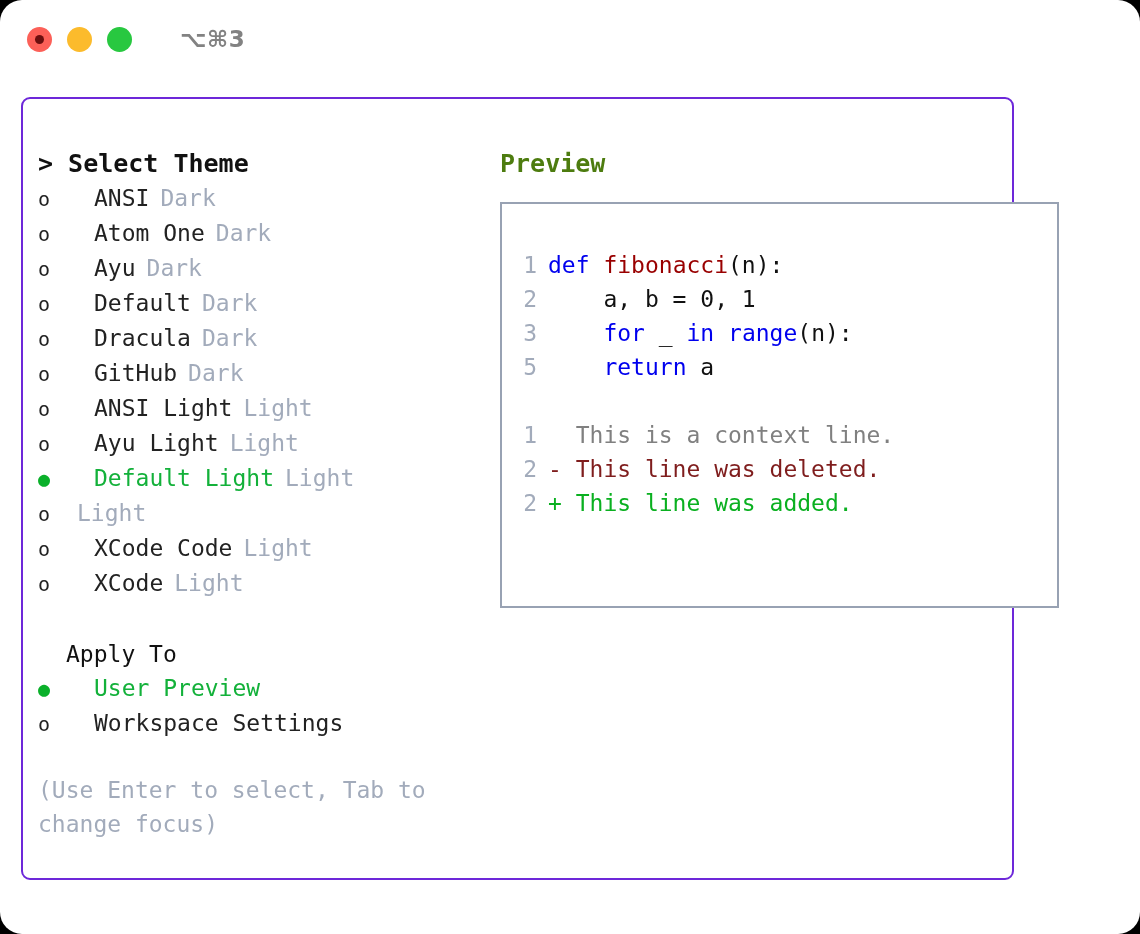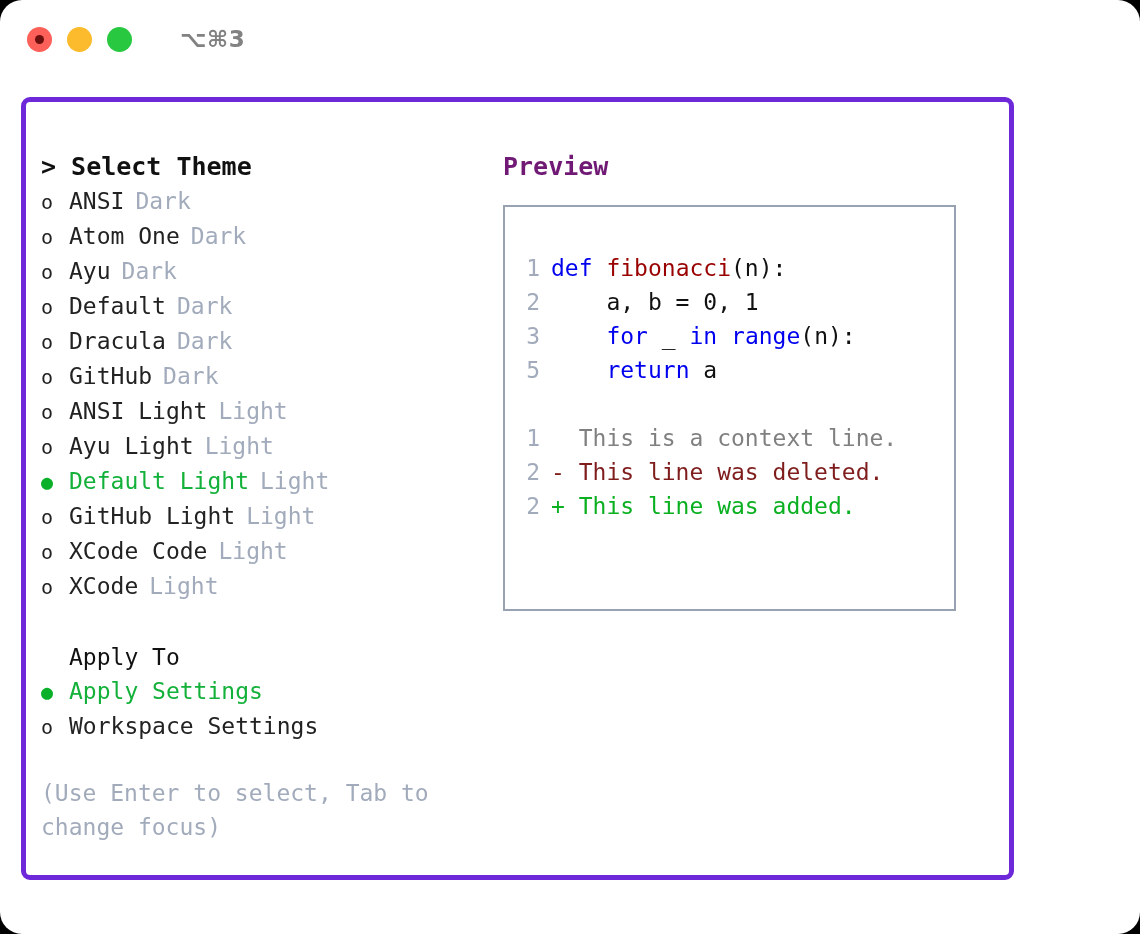--- a/index.html
+++ b/index.html
@@ -62,21 +62,21 @@
     letter-spacing: 0.5px;
   }
 
   
   .panel {
     position: absolute;
     left: 21px;
     top: 97px;
     width: 993px;
     height: 783px;
-    border: 5px solid #6d28d9;
+    border: 2px solid #6d28d9;
     border-radius: 9px;
     box-sizing: border-box;
     background: #ffffff;
   }
 
   .columns {
     position: absolute;
     left: 0; top: 0;
     width: 100%;
     height: 100%;
@@ -116,21 +116,21 @@
     font-family: "DejaVu Sans Mono", monospace;
   }
   .marker {
     width: 28px;
     flex: none;
     color: #222222;
     font-size: 20px;
     line-height: 34px;
   }
   .marker.selected { color: #0ab02a; }
-  .opt-label  { color: #222222; }
+  .opt-label  { color: #222222; margin-left: 28px; }
   .opt-label.selected { color: #13b13a; }
   .opt-cat {
     color: #a2abbb;
     margin-left: 11px;
   }
 
   .apply-block { margin-top: 36px; }
   .apply-title {
     font-size: 23px;
     color: #111111;
@@ -146,27 +146,27 @@
     color: #a2abbb;
     line-height: 34px;
     width: 400px;
     font-family: "DejaVu Sans Mono", monospace;
   }
 
   
   .preview-title {
     font-size: 25px;
     font-weight: bold;
-    color: #701a75;
+    color: #4d7c0f;
     line-height: 34px;
     white-space: pre;
   }
   .preview-box {
     margin-top: 21px;
-    width: 453px;
+    width: 559px;
     height: 406px;
     border: 2px solid #98a2b3;
     box-sizing: border-box;
     background: #ffffff;
     padding: 44px 15px 0 13px;
   }
   .code-line {
     font-size: 23px;
     line-height: 34px;
     white-space: pre;
@@ -208,29 +208,29 @@
         <ul class="opt-list" id="theme-list">
             <li class="opt"><span class="marker">o</span><span class="opt-label">ANSI</span><span class="opt-cat">Dark</span></li>
             <li class="opt"><span class="marker">o</span><span class="opt-label">Atom One</span><span class="opt-cat">Dark</span></li>
             <li class="opt"><span class="marker">o</span><span class="opt-label">Ayu</span><span class="opt-cat">Dark</span></li>
             <li class="opt"><span class="marker">o</span><span class="opt-label">Default</span><span class="opt-cat">Dark</span></li>
             <li class="opt"><span class="marker">o</span><span class="opt-label">Dracula</span><span class="opt-cat">Dark</span></li>
             <li class="opt"><span class="marker">o</span><span class="opt-label">GitHub</span><span class="opt-cat">Dark</span></li>
             <li class="opt"><span class="marker">o</span><span class="opt-label">ANSI Light</span><span class="opt-cat">Light</span></li>
             <li class="opt"><span class="marker">o</span><span class="opt-label">Ayu Light</span><span class="opt-cat">Light</span></li>
             <li class="opt"><span class="marker selected">●</span><span class="opt-label selected">Default Light</span><span class="opt-cat">Light</span></li>
-            <li class="opt"><span class="marker">o</span><span class="opt-label">GitHub Light</span><span class="opt-cat">Light</span></li>
+            <li class="opt"><span class="marker">o</span><span class="opt-cat">Light</span></li>
             <li class="opt"><span class="marker">o</span><span class="opt-label">XCode Code</span><span class="opt-cat">Light</span></li>
             <li class="opt"><span class="marker">o</span><span class="opt-label">XCode</span><span class="opt-cat">Light</span></li>
           </ul>
 
         <div class="apply-block">
           <div class="apply-title">Apply To</div>
           <ul class="opt-list" id="apply-list">
-              <li class="opt"><span class="marker selected">●</span><span class="opt-label selected">Apply Settings</span></li>
+              <li class="opt"><span class="marker selected">●</span><span class="opt-label selected">User Preview</span></li>
               <li class="opt"><span class="marker">o</span><span class="opt-label">Workspace Settings</span></li>
             </ul>
         </div>
 
         <div class="hint">(Use Enter to select, Tab to change focus)</div>
       </div>
 
       <div class="right-col">
         <div class="preview-title">Preview</div>
         <div class="preview-box">

